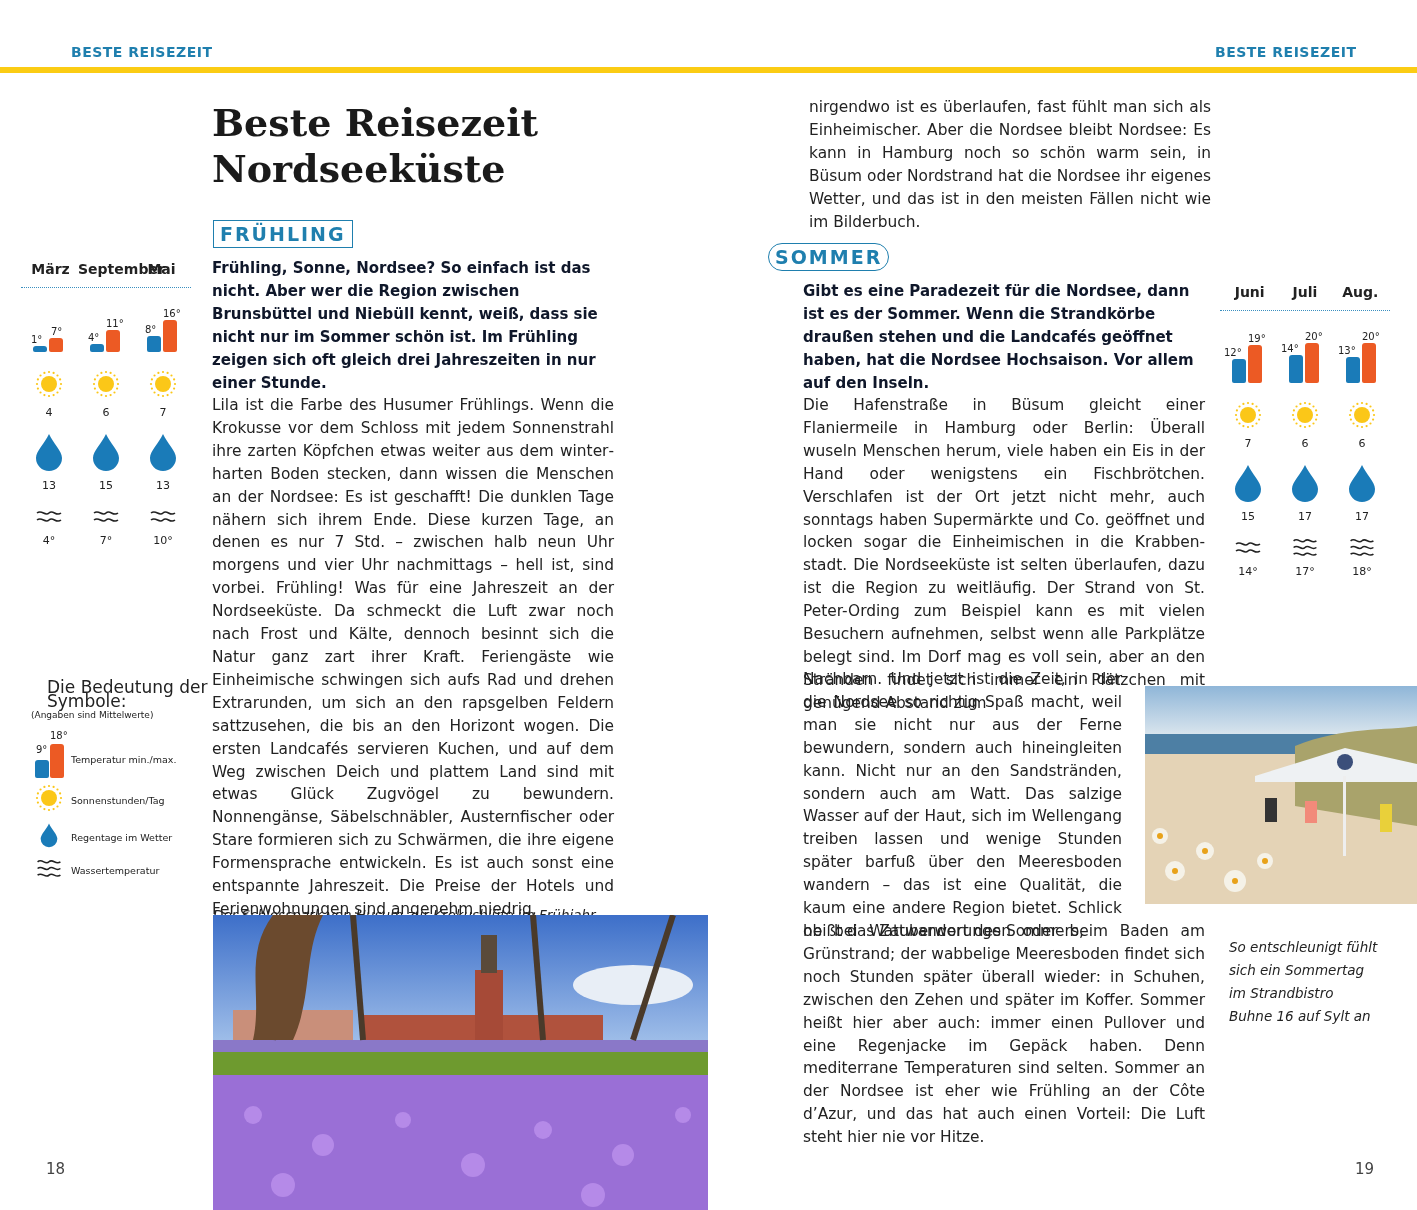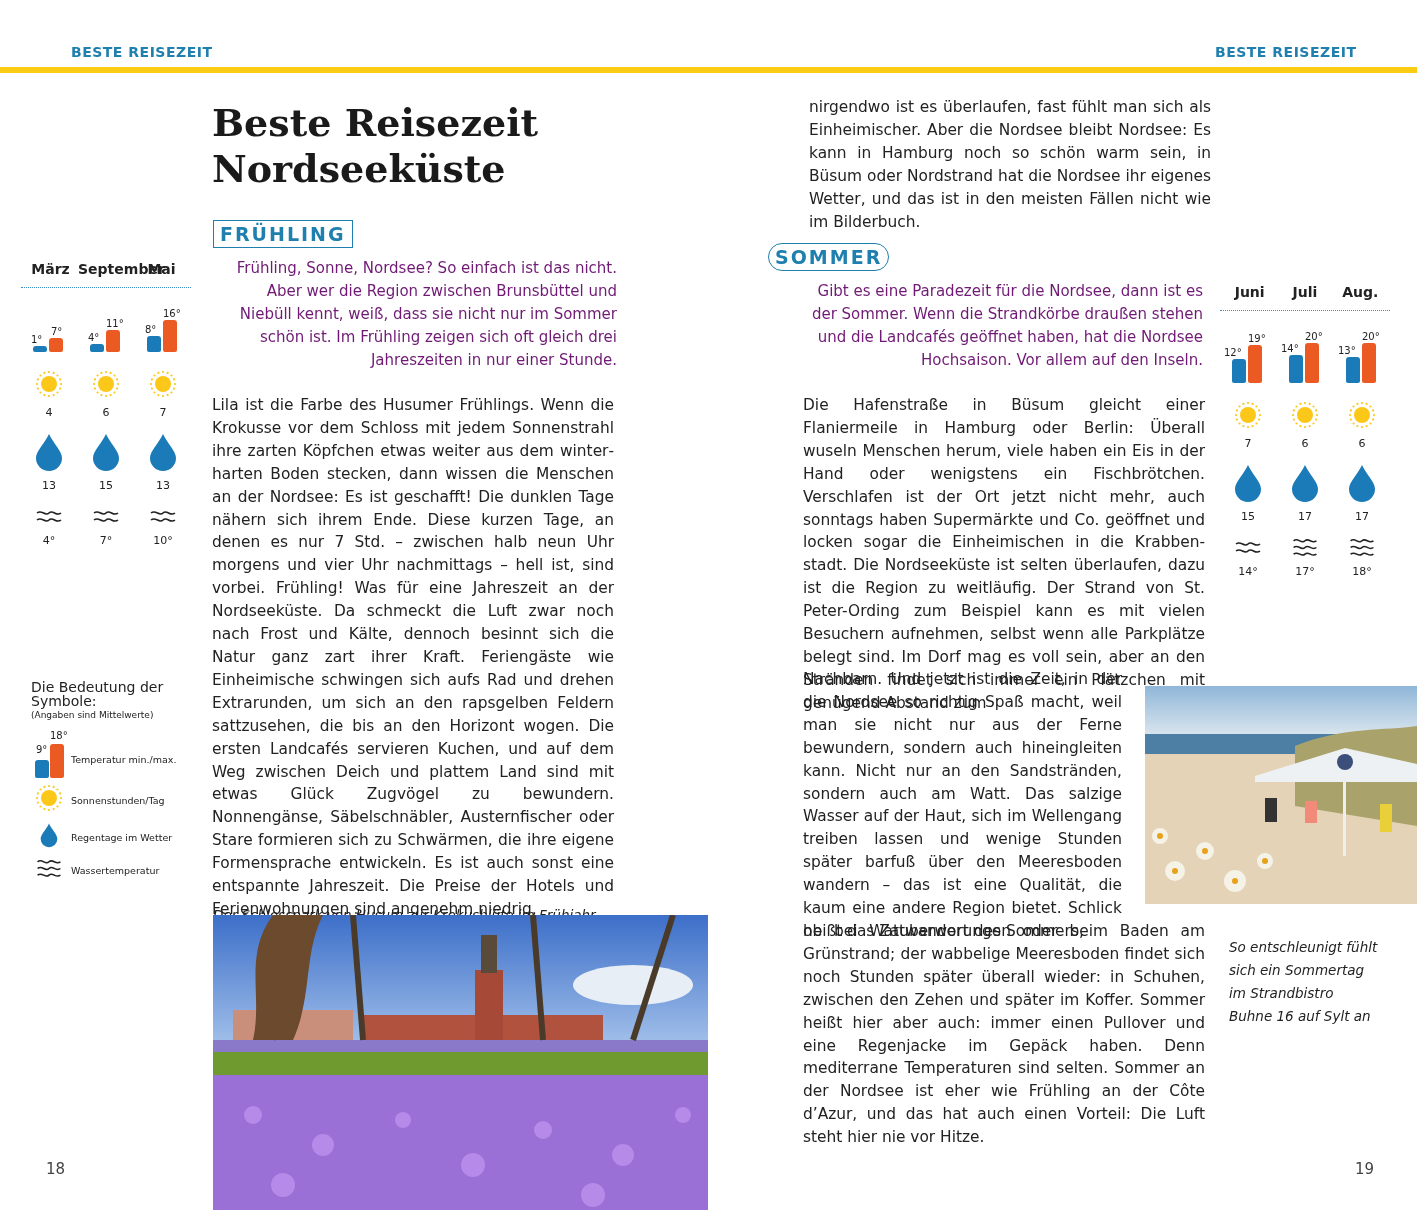--- a/index.html
+++ b/index.html
@@ -3,21 +3,21 @@
 <meta charset="utf-8">
 <style>
   html, body { margin:0; padding:0; background:#fff; }
   body { width:1417px; height:1210px; position:relative; overflow:hidden; font-family:"DejaVu Sans", sans-serif; color:#222; }
   .running-head { position:absolute; top:44px; font-family:"DejaVu Sans", sans-serif; font-weight:bold; font-size:14px; letter-spacing:0.5px; color:#1f7fae; }
   .rh-left { left:71px; }
   .rh-right { left:1215px; }
   .yellow-rule { position:absolute; left:0; top:67px; width:1417px; height:6px; background:#fbcc14; }
   .title { position:absolute; left:212px; top:100px; font-family:"DejaVu Serif", serif; font-weight:bold; font-size:38px; line-height:46px; color:#1a1a1a; margin:0; }
   .season-box { position:absolute; border:1.5px solid #1f7fae; color:#1f7fae; font-weight:bold; font-size:19px; letter-spacing:2px; padding:2px 6px; line-height:22px; }
-  .lead { position:absolute; width:405px; color:#701a75; font-weight:normal; font-size:15px; line-height:23px;text-align:right; }
+  .lead { position:absolute; width:405px; color:#0f172a; font-weight:bold; font-size:15px; line-height:23px; }
   .body-text { position:absolute; width:402px; font-size:15.4px; line-height:22.9px; text-align:justify; color:#222; margin:0; hyphens:manual; }
   .caption { position:absolute; font-style:italic; font-size:13.5px; line-height:23px; color:#222;margin-top:20px; }
   .photo { position:absolute; overflow:hidden; }
   .page-num { position:absolute; top:1160px; font-size:15px; color:#444; }
   
   .climate { position:absolute; width:170px; }
   .months { display:flex; justify-content:space-between; font-weight:bold; font-size:14px; padding:0 2px; }
   .months span { width:56px; text-align:center; }
   .dotline { border-top:1.5px dotted #3a8fc0; margin:10px 0 0 0; }
   .row { display:flex; justify-content:space-between; }
@@ -25,21 +25,21 @@
   .bars { position:relative; height:52px; width:40px; }
   .bar { position:absolute; bottom:0; width:14px; border-radius:3px 3px 2px 2px; }
   .bar.min { left:4px; background:#1a7bb8; }
   .bar.max { left:20px; background:#ec5a24; }
   .bar-label { position:absolute; font-size:10px; color:#222; white-space:nowrap; }
   .num { font-size:11px; color:#222; text-align:center; margin-top:4px; }
   .sun { width:28px; height:28px; }
   .drop { width:28px; height:38px; }
   .wave { width:26px; height:20px; }
   .legend { position:absolute; left:31px; top:680px; width:180px; }
-  .legend .lg-title { font-size:14px; line-height:14px; }
+  .legend .lg-title { font-size:17px; line-height:14px;margin-left:16px; }
   .legend .lg-sub { font-size:9px; line-height:14px; }
   .lg-row { display:flex; align-items:center; margin-top:6px; }
   .lg-icon { width:36px; display:flex; justify-content:center; }
   .lg-text { font-size:9.5px; margin-left:4px; }
 </style>
 </head>
 <body>
 
 <div class="running-head rh-left">BESTE REISEZEIT</div>
 <div class="running-head rh-right">BESTE REISEZEIT</div>

